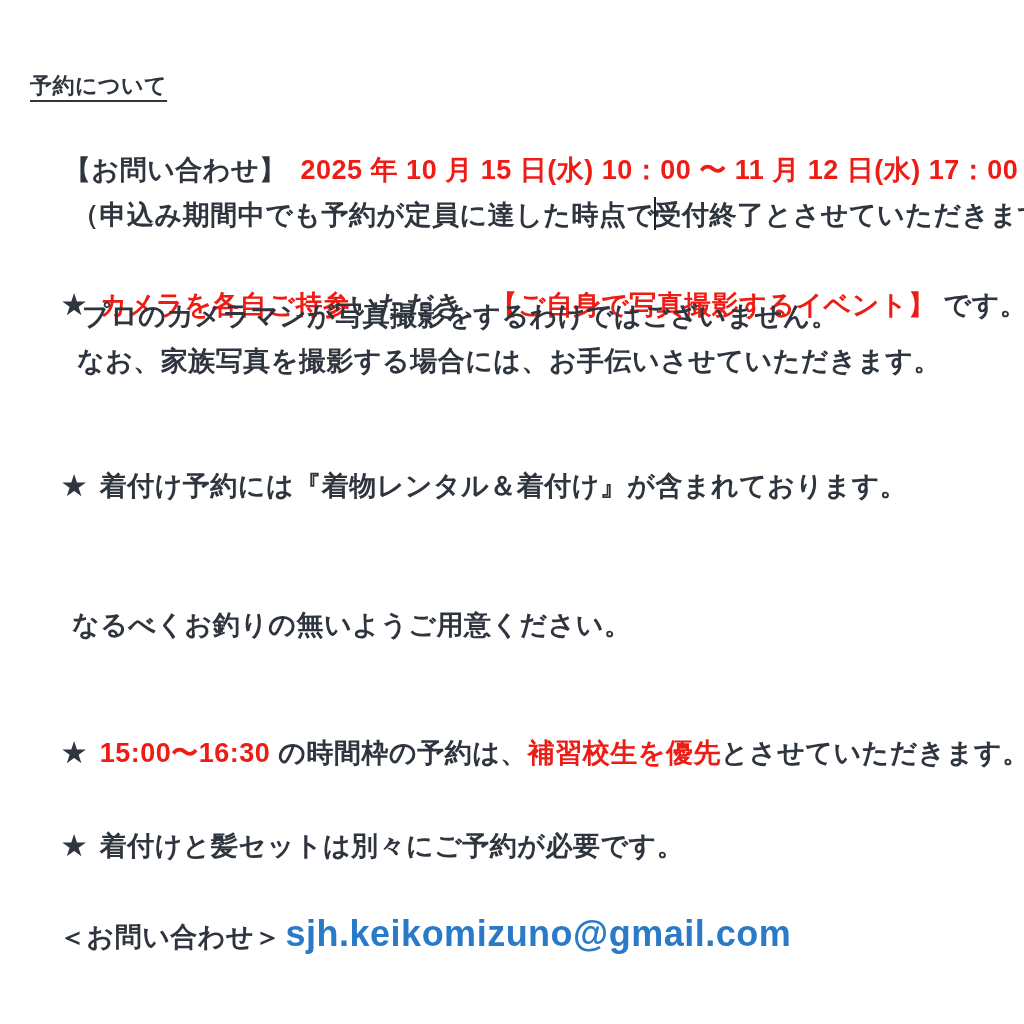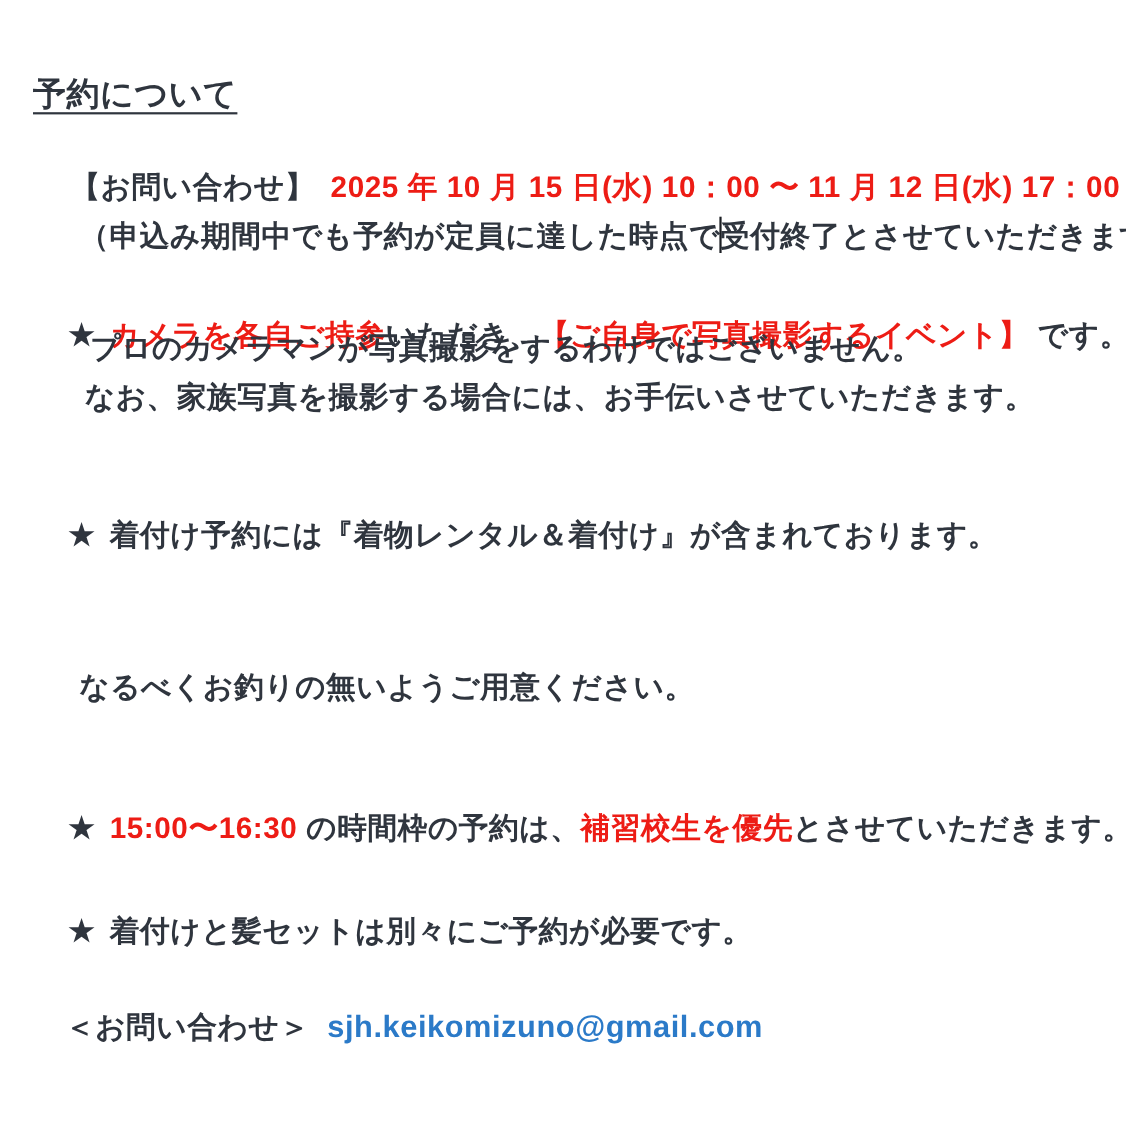--- a/index.html
+++ b/index.html
@@ -19,40 +19,40 @@
   .line{
     position:absolute;
     white-space:pre;
     font-size:27px;
     font-weight:600;
     letter-spacing:0.5px;
     line-height:36px;
     color:var(--dark);
   }
   .title{
-    font-size:30px;
+    font-size:22px;
     font-weight:700;
     text-decoration:underline;
     text-decoration-thickness:2px;
     text-underline-offset:7px;
   }
   .red{color:var(--red);}
   .star{display:inline-block;margin-right:13px;}
   .period-value{margin-left:14px;}
   .caret{
     display:inline-block;
     width:2px;height:33px;
     margin:0 -1px;
     vertical-align:-6px;
     background:#1c1f24;
   }
   .email{
     color:var(--blue);
-    font-size:28px;
-    margin-left:16px;
+    font-size:36px;
+    margin-left:4px;
     text-decoration:none;
     cursor:pointer;
   }
 </style>
 </head>
 <body>
 
 <div class="page">
 
   <div class="line title" style="left:30px;top:68px">予約について</div>

